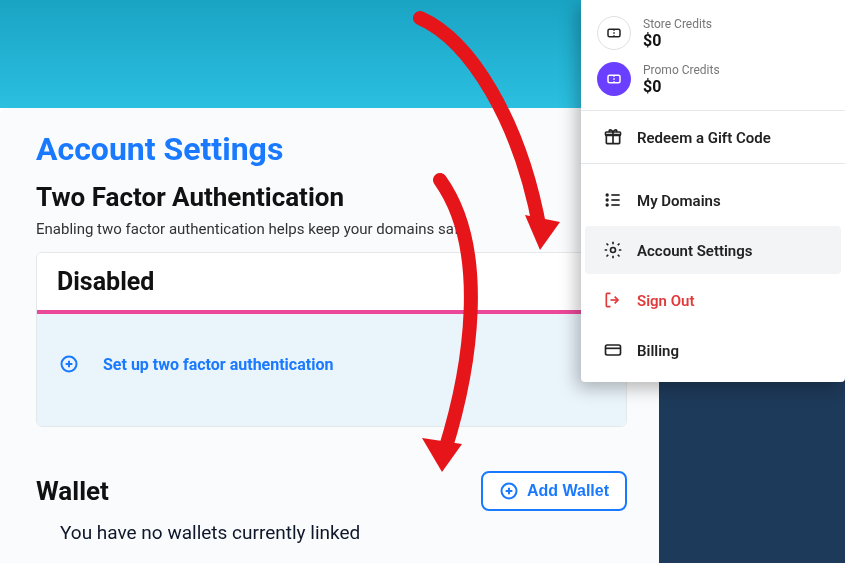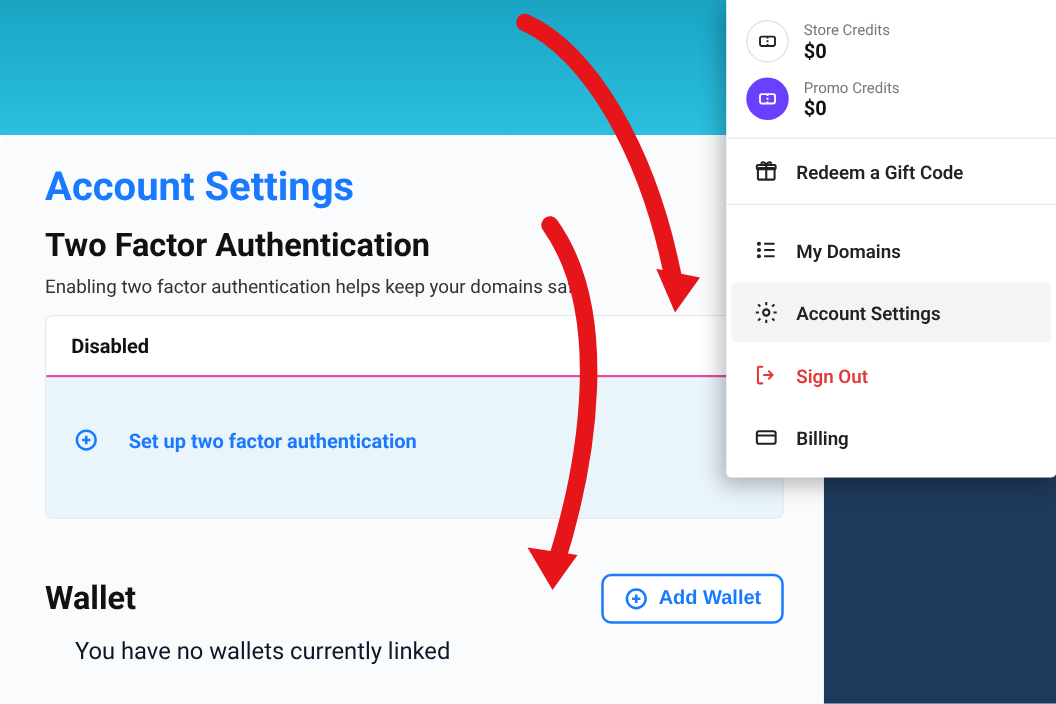--- a/index.html
+++ b/index.html
@@ -52,24 +52,24 @@
   }
   .tfa-card {
     border: 1px solid #e5e8eb;
     border-radius: 6px;
     overflow: hidden;
     background: #fff;
     margin-bottom: 44px;
   }
   .tfa-header {
     padding: 14px 20px;
-    font-size: 16px;
+    font-size: 25px;
     font-weight: 700;
     color: #111;
-    border-bottom: 2px solid #ec4899;
+    border-bottom: 4px solid #ec4899;
     background: #fff;
   }
   .tfa-body {
     background: #eaf4fb;
     padding: 40px 22px 48px 22px;
   }
   .tfa-setup-link {
     display: inline-flex;
     align-items: center;
     gap: 24px;

